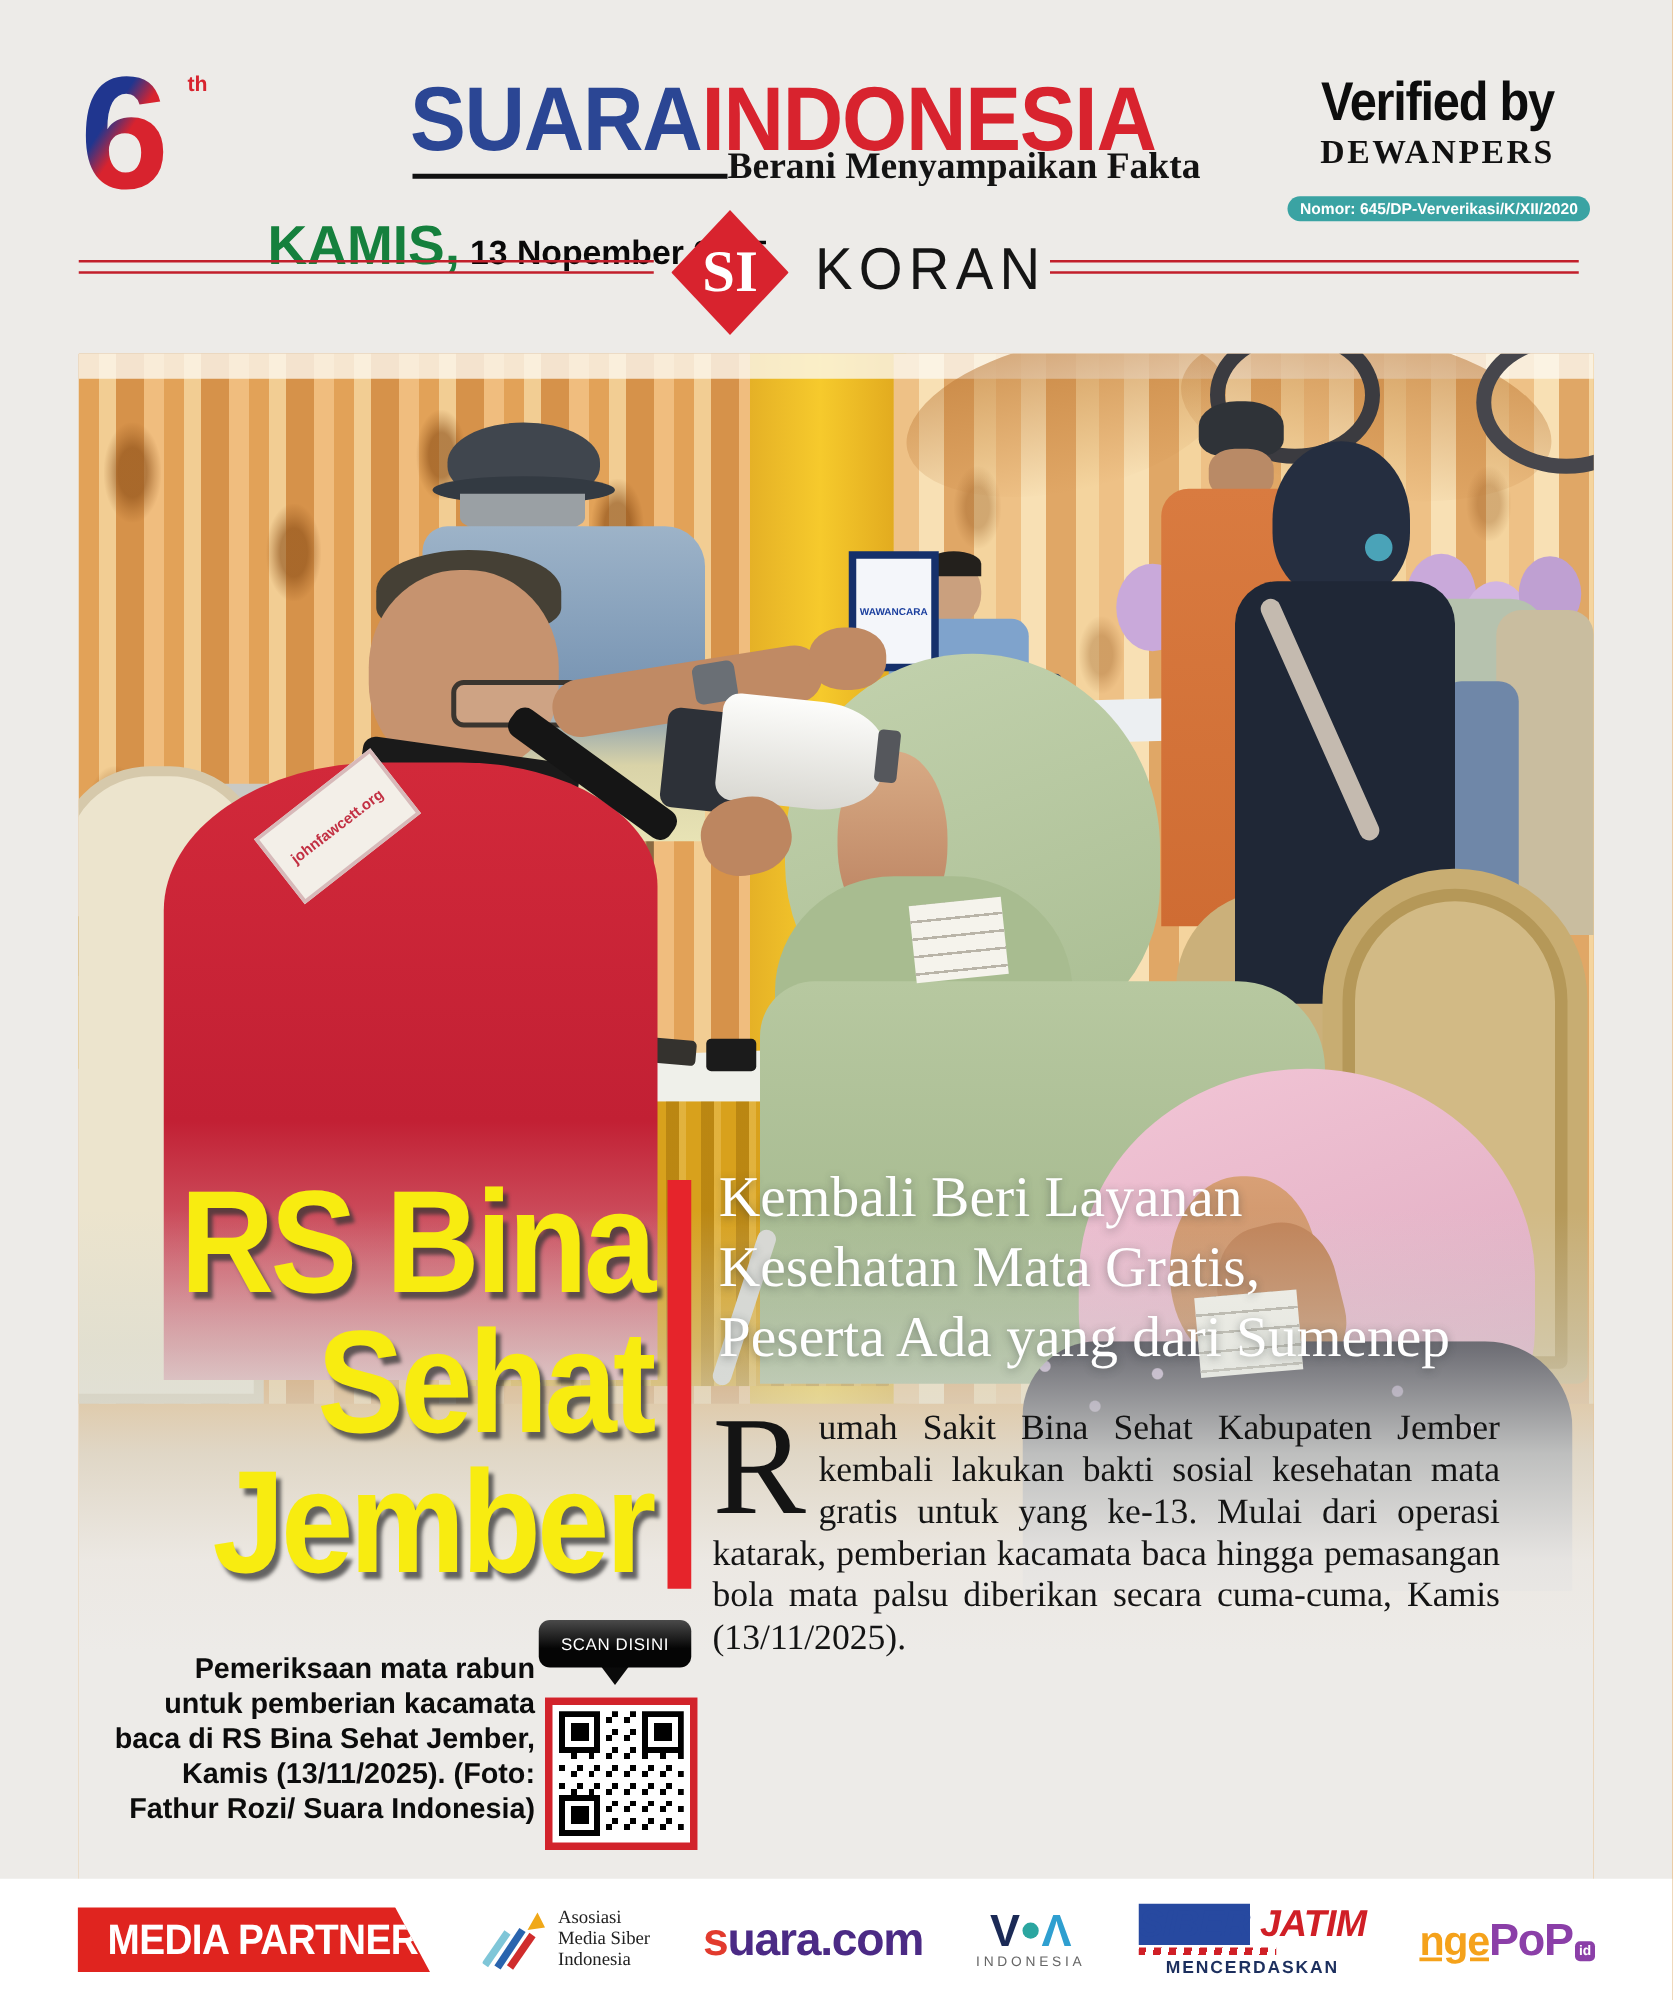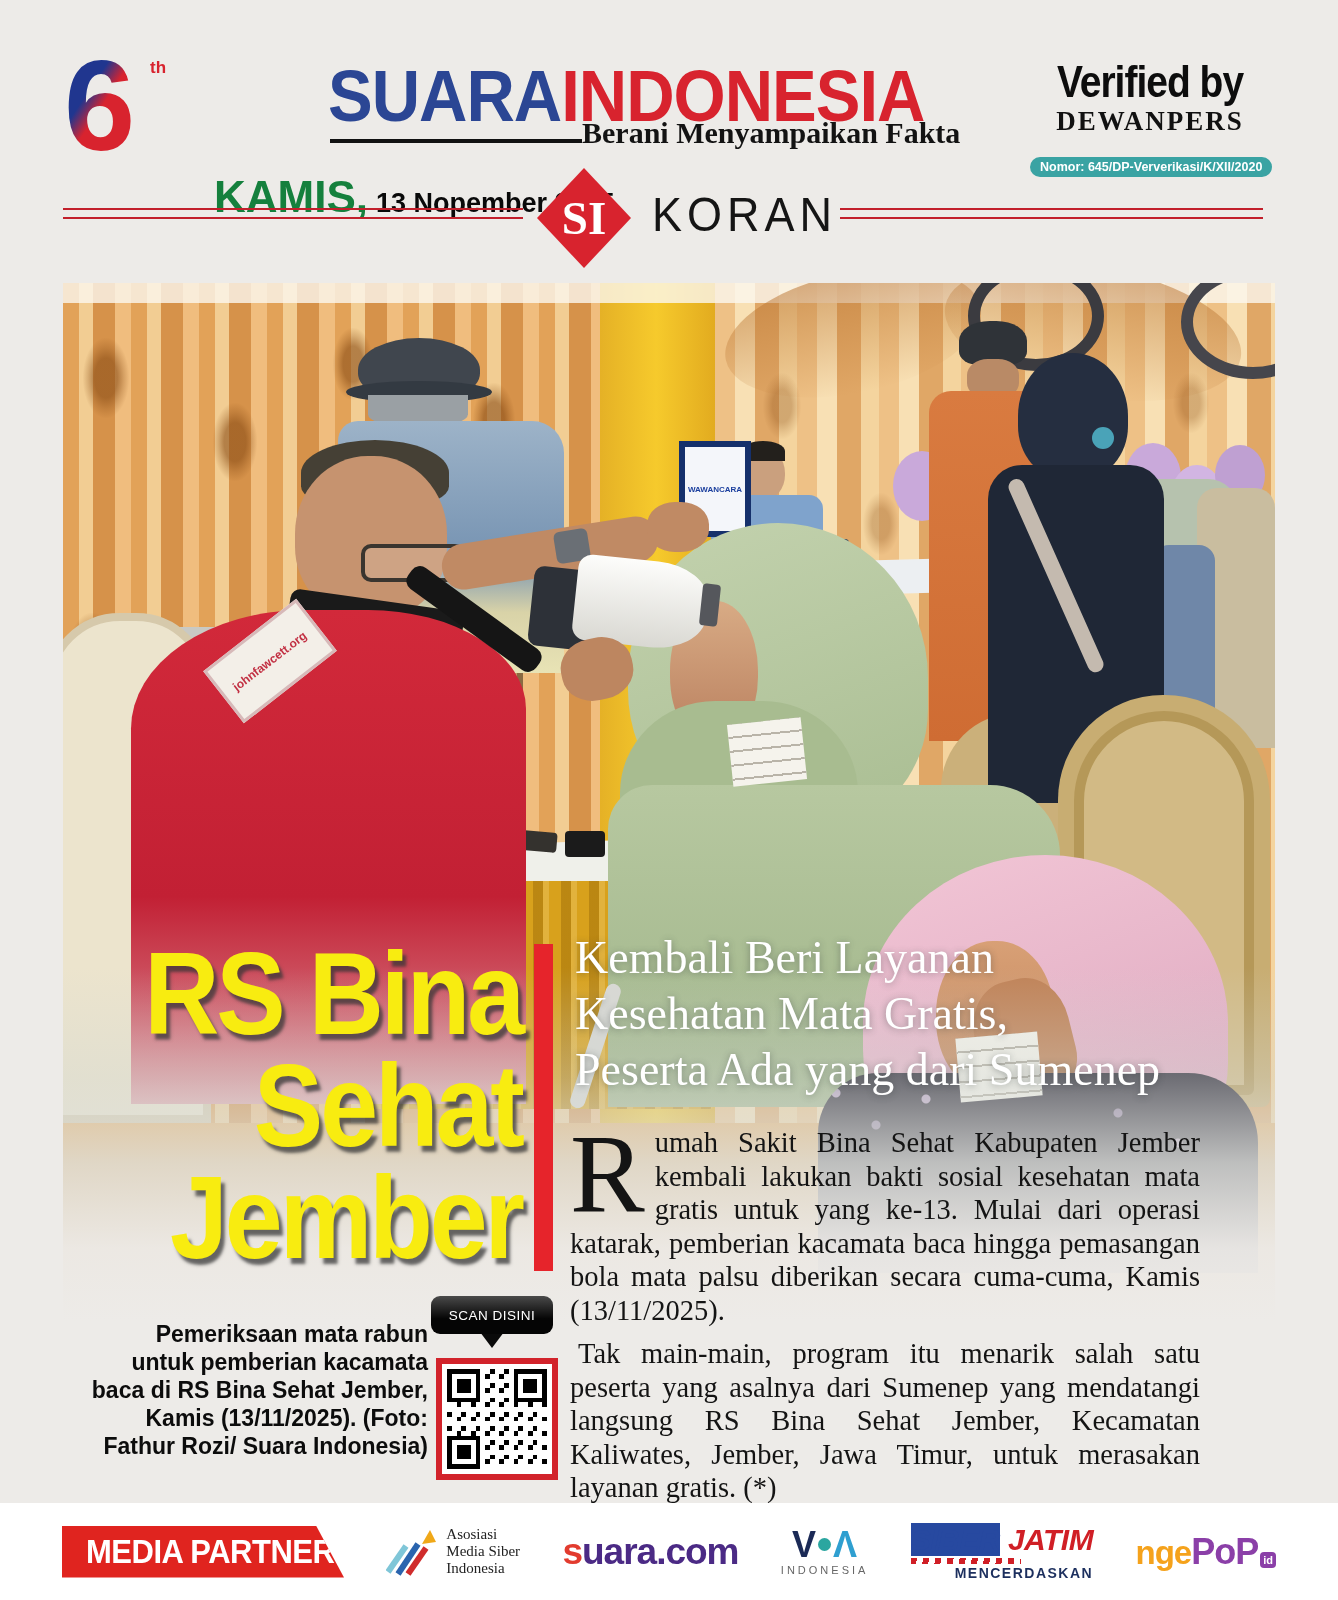--- a/index.html
+++ b/index.html
@@ -66,28 +66,28 @@
   .suara .s2{color:#4b2a85;}
   .voa{text-align:center;}
   .voa .top{font-weight:bold;font-size:36px;line-height:34px;display:flex;align-items:center;gap:2px;justify-content:center;}
   .voa .vv{color:#1b2a56;}
   .voa .dot{width:13px;height:13px;border-radius:50%;background:#2ba6a0;display:inline-block;}
   .voa .aa{color:#2f9fd0;}
   .voa .sub{font-size:11px;letter-spacing:3px;color:#666;margin-top:2px;}
   .bsatu{border:2px solid #d9433f;border-radius:5px;background:#fff;padding:5px 8px;display:flex;align-items:center;gap:4px;}
   .bsatu .b1{background:#c4161c;color:#fff;font-weight:bold;font-size:26px;padding:1px 6px;}
   .bsatu .b2{color:#2e2e2e;font-weight:bold;font-size:26px;letter-spacing:1px;}
-  .sj{text-align:right;}
+  .sj{text-align:center;}
   .sj .row{font-style:italic;font-weight:bold;font-size:30px;letter-spacing:-.5px;white-space:nowrap;}
   .sj .j1{color:#2749a0;border-bottom:4px solid transparent;background:linear-gradient(#2749a0,#2749a0) no-repeat;}
   .sj .j2{color:#d01f26;margin-left:8px;}
   .sj .hatch{height:6px;width:110px;background:repeating-linear-gradient(100deg,#d01f26 0 6px,transparent 6px 12px);margin-top:1px;}
   .sj .sub{font-size:14px;font-weight:bold;letter-spacing:1.5px;color:#1c2f5e;margin-top:1px;}
   .ngepop{display:flex;align-items:baseline;font-weight:bold;}
-  .ngepop .n1{color:#f5a21b;font-size:33px;letter-spacing:-1px;}
+  .ngepop .n1{color:#f5a21b;font-size:33px;letter-spacing:-1px;text-decoration:underline;}
   .ngepop .n2{color:#8b3fa8;font-size:36px;letter-spacing:-1px;}
   .ngepop .n3{background:#8b3fa8;color:#fff;font-size:11px;border-radius:4px;padding:2px 3px;margin-left:2px;}
 </style>
 </head>
 <body>
 
 <div class="abs logo6">
   <svg class="six" width="95" height="120">
     <defs>
         <linearGradient id="g6" x1="0" y1="0" x2="0.75" y2="1">
@@ -263,21 +263,20 @@
 </div>
 <div class="abs redbar"></div>
 <div class="abs subhead">
   <div>Kembali Beri Layanan</div>
   <div>Kesehatan Mata Gratis,</div>
   <div>Peserta Ada yang dari Sumenep</div>
 </div>
 
 <div class="abs bodytext">
   <p style="margin:0;"><span class="dropcap">R</span><span>umah Sakit Bina Sehat Kabupaten Jember kembali lakukan bakti sosial kesehatan mata gratis untuk yang ke-13. Mulai dari operasi katarak, pemberian kacamata baca hingga pemasangan bola mata palsu diberikan secara cuma-cuma, Kamis (13/11/2025).</span></p>
-  <p class="p2" style="margin-bottom:0;"><span>Tak main-main, program itu menarik salah satu peserta yang asalnya dari Sumenep yang mendatangi langsung RS Bina Sehat Jember, Kecamatan Kaliwates, Jember, Jawa Timur, untuk merasakan layanan gratis. (*)</span></p>
 </div>
 
 <div class="abs caption">Pemeriksaan mata rabun untuk pemberian kacamata baca di RS Bina Sehat Jember, Kamis (13/11/2025). (Foto: Fathur Rozi/ Suara Indonesia)</div>
 
 <div class="abs scanbubble">
     <span>SCAN DISINI</span>
   </div>
 <div class="abs scantail"></div>
 <div class="abs qr">
   <svg id="qrsvg" width="100" height="100" viewBox="0 0 21 21" shape-rendering="crispEdges">

